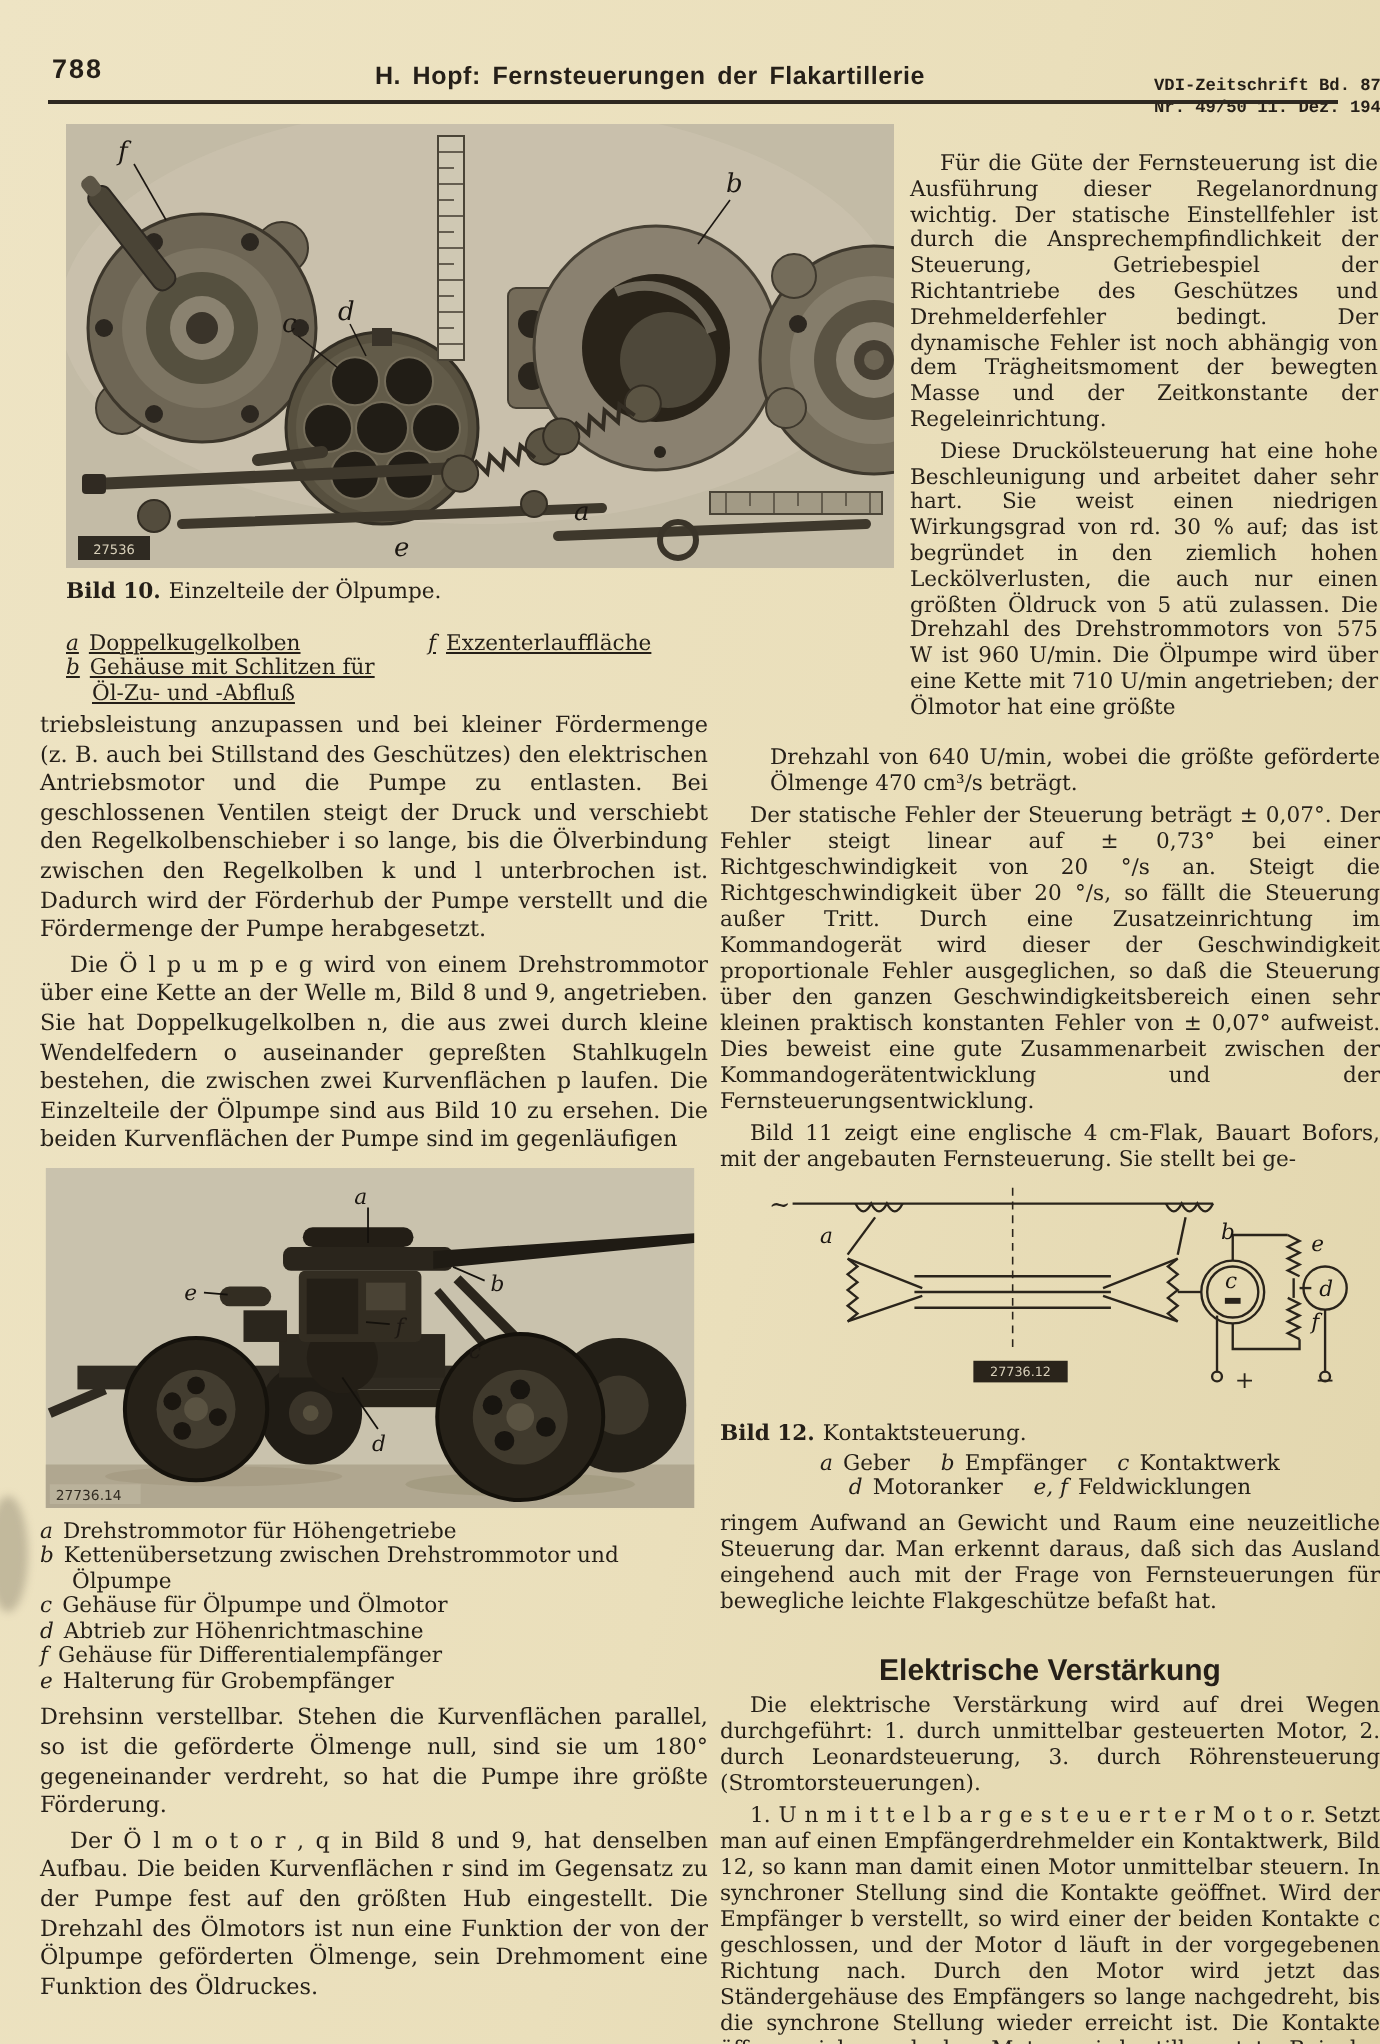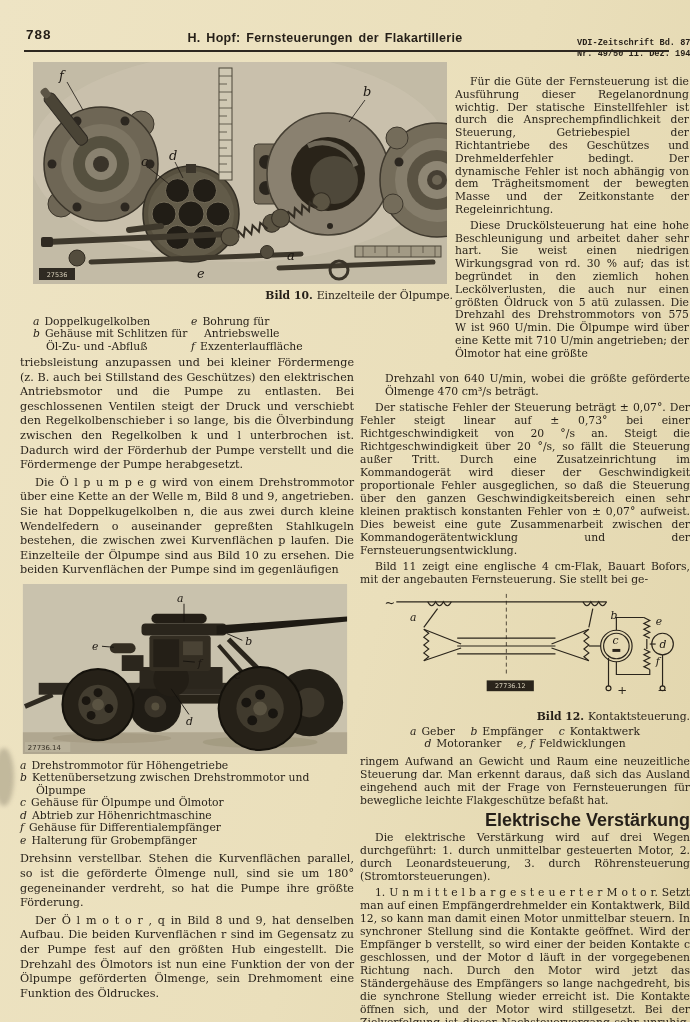--- a/index.html
+++ b/index.html
@@ -22,33 +22,33 @@
   .hdr-rule { position:absolute; left:24px; top:50px; width:645px; height:2px; background:#2e2820; }
 
   
   p { margin:0 0 3px 0; text-align:justify; }
   .indent { text-indent:15px; }
   .cont { text-indent:0; }
   .cont-inset { padding-left:25px; text-indent:0; }
   .col-left  { position:absolute; left:20px;  top:356px; width:334px; font-size:11.2px; line-height:14.6px; }
   .col-narrow{ position:absolute; left:455px; top:76px;  width:234px; font-size:10.8px; line-height:12.8px; }
   .col-right { position:absolute; left:360px; top:372px; width:330px; font-size:10.8px; line-height:13px; }
-  .sec-head { font-family:"Liberation Sans",sans-serif; font-weight:bold; font-size:18px;
-          margin:7px 0 4px 0; text-align:right; text-indent:0; }
+  .sec-head { font-family:"Liberation Sans",sans-serif; font-weight:bold; font-size:15px;
+          margin:22px 0 4px 0; text-align:center; text-indent:0; }
 
   
   figure { margin:0; }
   .fig10 { position:absolute; left:33px; top:62px; width:420px; }
   .fig11 { margin:6px 0 5px 0; }
   .fig12 { margin:4px 0 4px 0; text-align:center; }
   .photo { display:block; }
   .fig-caption { font-size:10.8px; line-height:12.5px; margin-top:6px; }
-  .cap-title { text-align:right; margin-bottom:2px; }
+  .cap-title { text-align:left; margin-bottom:2px; }
   .cap-title b { margin-right:4px; }
-  .cap-cols { display:flex; gap:2px; margin-top:13px; }
+  .cap-cols { display:flex; gap:25px; margin-top:13px;text-decoration:underline; }
   .cap-col { flex:0 0 auto; }
   .cap-col.c1 { width:156px; } .cap-col.c2 { width:126px; } .cap-col.c3 { width:118px; }
   .cap-item { padding-left:13px; text-indent:-13px; }
   .cap-key { font-style:italic; margin-right:5px; }
   .cap-list .cap-item { padding-left:16px; text-indent:-16px; }
   .cap-inline { text-align:center; }
   .cap-inline .cap-item { display:inline-block; padding:0; text-indent:0; margin:0 6px; }
 
   
   .phlbl { font-family:"DejaVu Serif",serif; font-style:italic; font-size:13px; fill:#1c1712; }
@@ -200,21 +200,20 @@
     <figcaption class="fig-caption">
       <div class="cap-title">
         <b>Bild 10.</b><span>Einzelteile der Ölpumpe.</span>
       </div>
       <div class="cap-cols">
         <div class="cap-col c1">
           <div class="cap-item"><i class="cap-key">a</i><span>Doppelkugelkolben</span></div>
           <div class="cap-item"><i class="cap-key">b</i><span>Gehäuse mit Schlitzen für Öl-Zu- und -Abfluß</span></div>
         </div>
         <div class="cap-col c3">
-          <div class="cap-item"><i class="cap-key">e</i><span>Bohrung für Antriebswelle</span></div>
           <div class="cap-item"><i class="cap-key">f</i><span>Exzenterlauffläche</span></div>
         </div>
       </div>
     </figcaption>
   </figure>
 
   <div class="col-narrow">
     <p class="indent">Für die Güte der Fernsteuerung ist die Ausführung dieser Regelanordnung wichtig. Der statische Einstellfehler ist durch die Ansprechempfindlichkeit der Steuerung, Getriebespiel der Richtantriebe des Geschützes und Drehmelderfehler bedingt. Der dynamische Fehler ist noch abhängig von dem Trägheitsmoment der bewegten Masse und der Zeitkonstante der Regeleinrichtung.</p>
     <p class="indent">Diese Druckölsteuerung hat eine hohe Beschleunigung und arbeitet daher sehr hart. Sie weist einen niedrigen Wirkungsgrad von rd. 30 % auf; das ist begründet in den ziemlich hohen Leckölverlusten, die auch nur einen größten Öldruck von 5 atü zulassen. Die Drehzahl des Drehstrommotors von 575 W ist 960 U/min. Die Ölpumpe wird über eine Kette mit 710 U/min angetrieben; der Ölmotor hat eine größte</p>
   </div>

